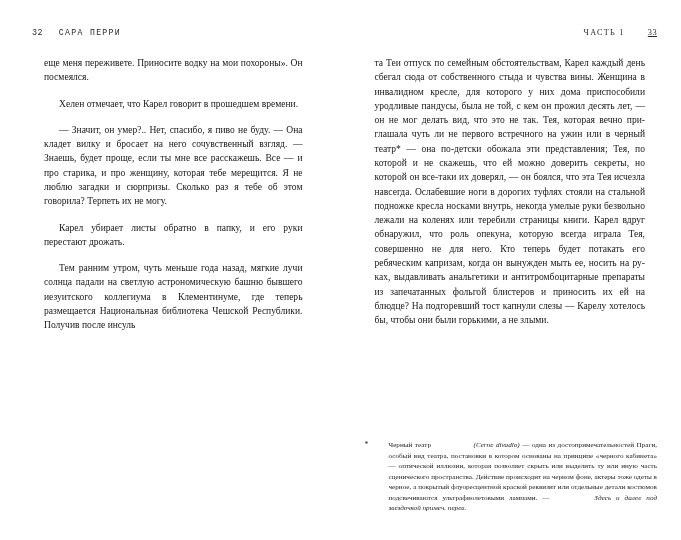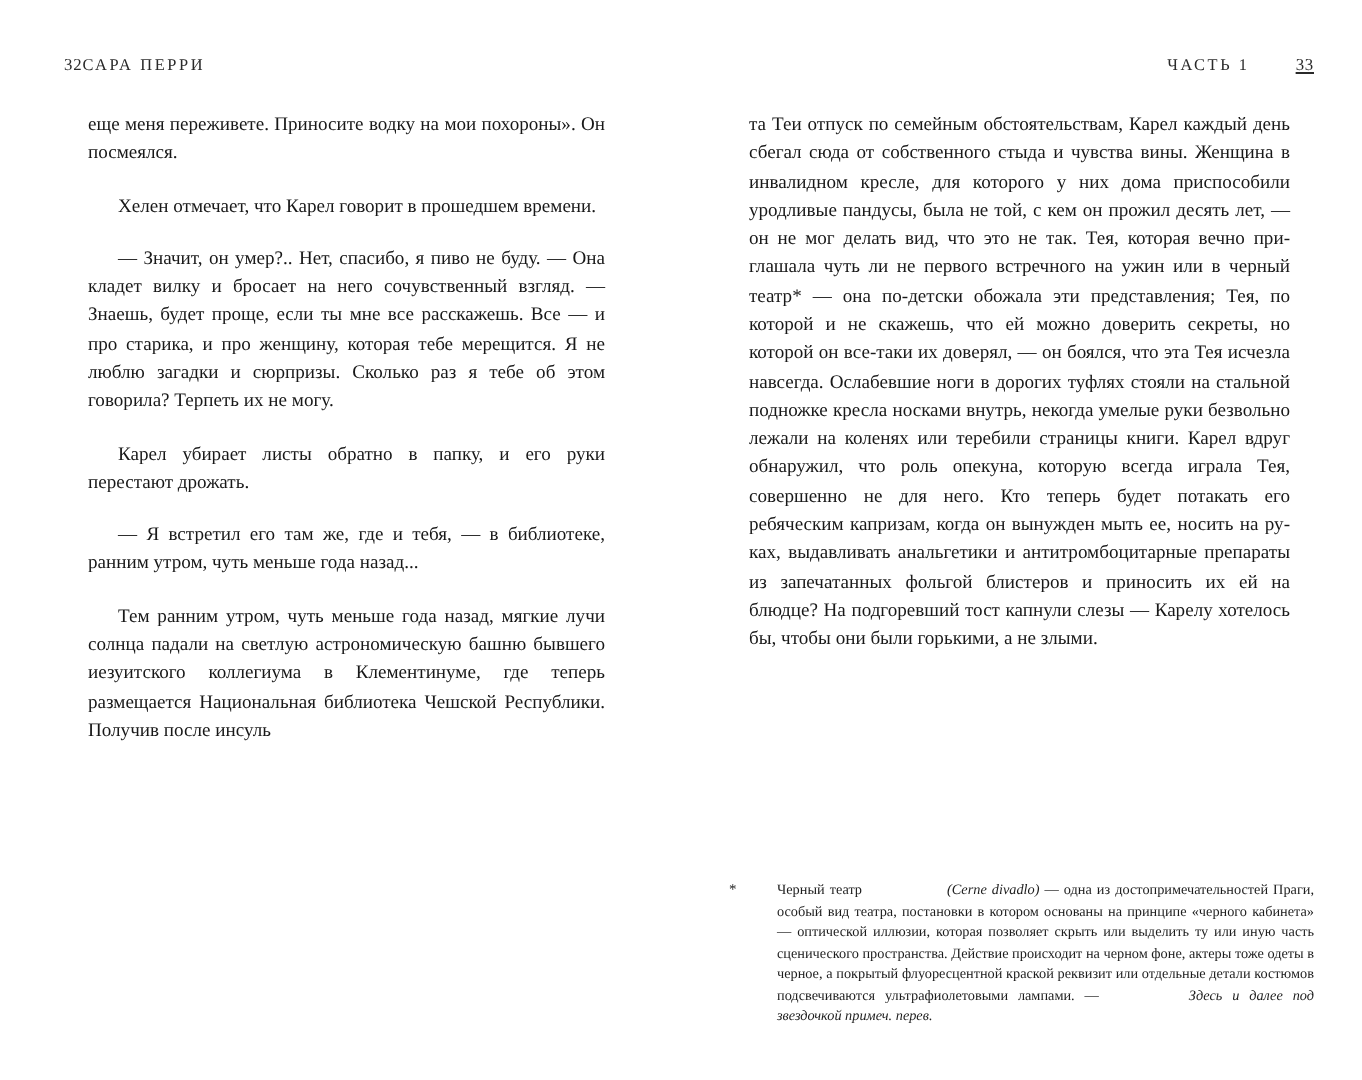--- a/index.html
+++ b/index.html
@@ -33,31 +33,31 @@
   .running-head {
     font-size: 8.2px;
     letter-spacing: 0.85px;
     color: #2a2a2a;
     height: 14px;
     line-height: 14px;
     white-space: nowrap;
     display: flex;
     align-items: baseline;
   }
-  .running-head.left  { justify-content: flex-start; }
+  .running-head.left  { justify-content: flex-start; font-family: Liberation Mono, monospace; }
   .running-head.right { justify-content: flex-end; }
   .rh-folio {
     font-size: 8.4px;
     letter-spacing: 0.4px;
   }
   .rh-title {
     font-size: 8.2px;
     letter-spacing: 1.3px;
   }
-  .running-head.left  .rh-title  { margin-left: 0; }
+  .running-head.left  .rh-title  { margin-left: 16px; }
   .running-head.right .rh-folio  { margin-left: 23px; text-decoration: underline; }
 
   .textblock {
     margin-top: 16px;
     font-size: 9.55px;
     line-height: 14.28px;
     text-align: justify;
     text-justify: inter-word;
     hyphens: manual;
     color: #181818;
@@ -120,21 +120,20 @@
     <div class="running-head left">
       <span class="rh-folio">32</span>
       <span class="rh-title">САРА ПЕРРИ</span>
     </div>
 
     <div class="textblock">
       <p class="noindent">еще меня переживете. Приносите водку на мои похоро­ны». Он посмеялся.</p>
       <p>Хелен отмечает, что Карел говорит в прошедшем времени.</p>
       <p>— Значит, он умер?.. Нет, спасибо, я пиво не буду. — Она кладет вилку и бросает на него сочувст­венный взгляд. — Знаешь, будет проще, если ты мне все расскажешь. Все — и про старика, и про женщину, которая тебе мерещится. Я не люблю загадки и сюр­призы. Сколько раз я тебе об этом говорила? Терпеть их не могу.</p>
       <p>Карел убирает листы обратно в папку, и его руки перестают дрожать.</p>
-      <p>— Я встретил его там же, где и тебя, — в библио­теке, ранним утром, чуть меньше года назад...</p>
       <p>Тем ранним утром, чуть меньше года назад, мяг­кие лучи солнца падали на светлую астрономическую башню бывшего иезуитского коллегиума в Клемен­тинуме, где теперь размещается Национальная биб­лиотека Чешской Республики. Получив после инсуль­</p>
     </div>
   </div>
 
   <div class="gutter"></div>
 
   <div class="page page-right">
 
     <div class="running-head right">
       <span class="rh-title">ЧАСТЬ 1</span>

